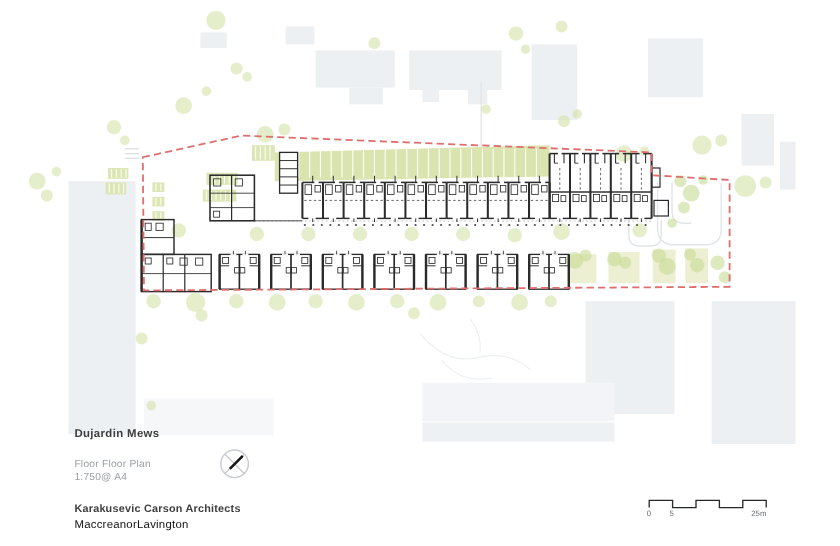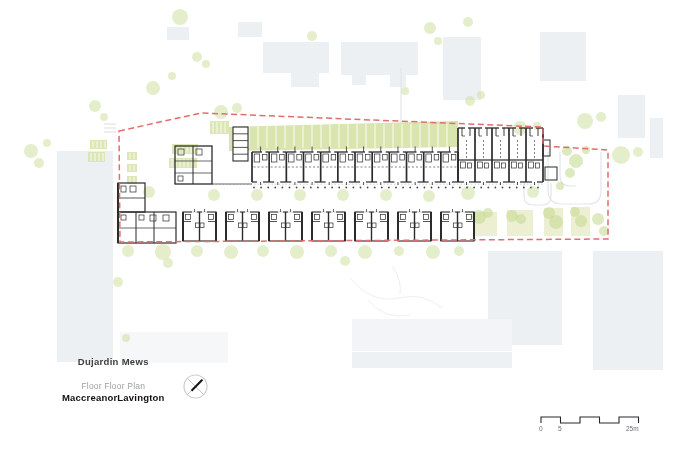--- a/index.html
+++ b/index.html
@@ -1,23 +1,23 @@
 <!DOCTYPE html>
 <html><head>
 <meta charset="utf-8">
 <style>
   html,body{margin:0;padding:0;background:#fff;}
   .canvas{position:relative;width:663px;height:455px;background:#ffffff;overflow:hidden;
-          font-family:"Liberation Sans",sans-serif;text-align:center;}
+          font-family:"Liberation Sans",sans-serif;}
   .plan-svg{position:absolute;left:0;top:0;}
   .titleblock{position:absolute;left:62px;top:356px;}
   .t-project{font-size:9.5px;font-weight:700;color:#3d3d3d;letter-spacing:.3px;margin:0 0 14px 0;}
   .t-gray{font-size:8.5px;color:#9ba0a4;letter-spacing:.2px;margin:0;line-height:11px;}
   .t-arch1{font-size:9px;font-weight:700;color:#3d3d3d;letter-spacing:.2px;margin:16px 0 3px 0;}
-  .t-arch2{font-size:9.5px;font-weight:700;color:#111;letter-spacing:.2px;margin:0;}
+  .t-arch2{font-size:9.5px;font-weight:400;color:#111;letter-spacing:.2px;margin:0;}
   .north{position:absolute;left:182px;top:373px;}
   .sb-label{position:absolute;font-size:6.5px;color:#6b6f72;}
 </style>
 </head>
 <body>
 
 <div class="canvas">
 
   <svg class="plan-svg" width="700" height="455" viewBox="0 0 700 455">
     <path d="M541,423 v-6 h19.5 v6 h19.5 v-6 h19.5 v6 h19.5 v-6 h19.5 v6" fill="none" stroke="#26282a" stroke-width="1.1"></path>
@@ -554,19 +554,21 @@
   <svg class="north" width="28" height="28" viewBox="0 0 28 28">
     <circle cx="13.5" cy="13.5" r="11.5" fill="none" stroke="#c9cdd1" stroke-width="1.2"></circle>
     <line x1="5.4" y1="5.4" x2="21.6" y2="21.6" stroke="#bcc1c5" stroke-width="0.9"></line>
     <line x1="5.4" y1="21.6" x2="21.6" y2="5.4" stroke="#bcc1c5" stroke-width="0.9"></line>
     <line x1="9.5" y1="17.8" x2="20.3" y2="6.8" stroke="#151515" stroke-width="2.1"></line>
   </svg>
 
   <div class="titleblock">
     <p class="t-project">Dujardin Mews</p>
     <p class="t-gray">Floor Floor Plan</p>
+    <p class="t-gray">1:750@ A4</p>
+    <p class="t-arch1">Karakusevic Carson Architects</p>
     <p class="t-arch2">MaccreanorLavington</p>
   </div>
 
   <span class="sb-label" style="left:539px;top:425px">0</span>
   <span class="sb-label" style="left:558px;top:425px">5</span>
   <span class="sb-label" style="left:626px;top:425px">25m</span>
 </div>
 
 </body></html>

